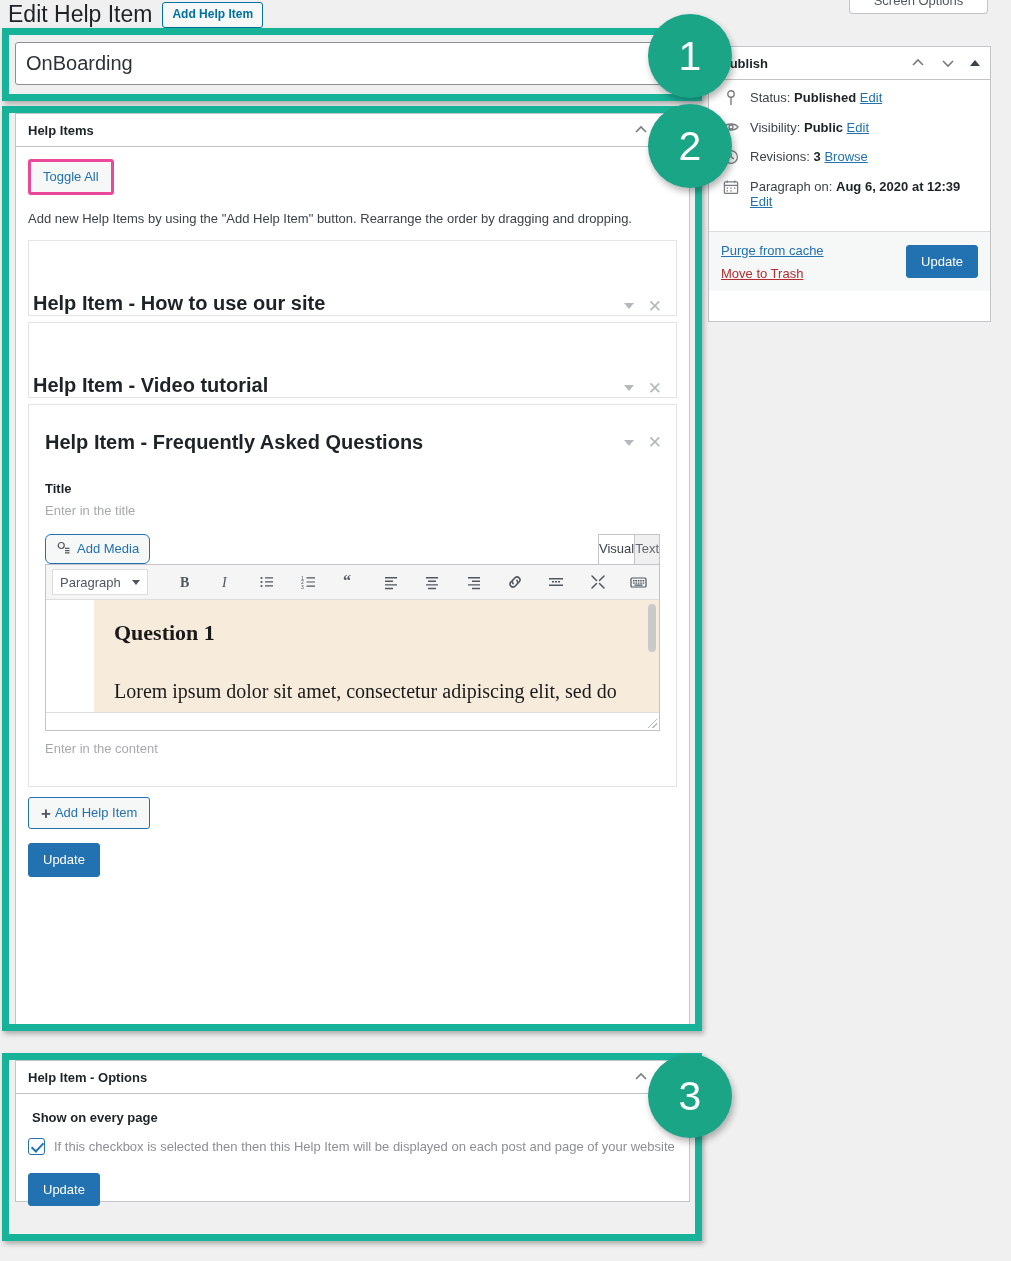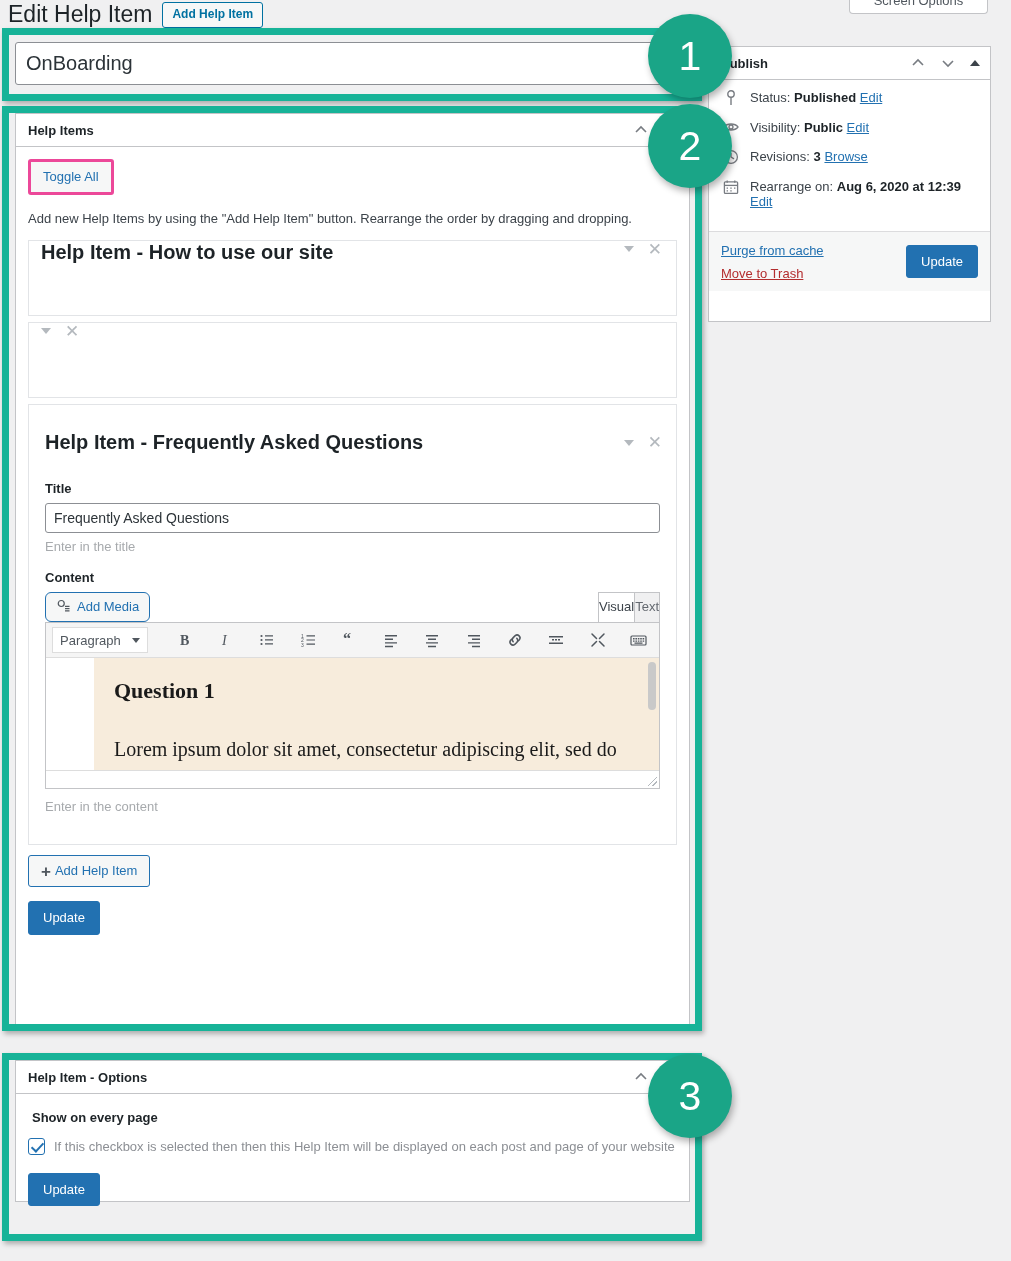--- a/index.html
+++ b/index.html
@@ -132,22 +132,22 @@
     margin: 16px 0 14px 0;
     font-size: 13px;
     color: #3c434a;
   }
 
   .item-row {
     border: 1px solid #e2e4e7;
     background: #fff;
     height: 76px;
     display: flex;
-    align-items: flex-start;
-    padding: 0 14px 0 12px;
+    align-items: flex-end;
+    padding: 0 14px 0 4px;
     margin-bottom: 6px;
   }
   .item-title {
     flex: 1;
     font-size: 20px;
     font-weight: bold;
     color: #1d2327;
   }
   .item-tools { display: flex; align-items: center; gap: 14px; }
   .tri-down { width: 0; height: 0; border-left: 5px solid transparent; border-right: 5px solid transparent; border-top: 6px solid #b4b9be; }
@@ -352,42 +352,41 @@
     <div class="item-row">
       <div class="item-title">Help Item - How to use our site</div>
       <div class="item-tools">
         <span class="tri-down"></span>
         <span class="x-ico">✕</span>
       </div>
     </div>
 
     
     <div class="item-row">
+      <div class="item-title">Help Item - Video tutorial</div>
       <div class="item-tools">
         <span class="tri-down"></span>
         <span class="x-ico">✕</span>
       </div>
     </div>
 
     
     <div class="item-open">
       <div class="item-open-head">
         <div class="item-title">Help Item - Frequently Asked Questions</div>
         <div class="item-tools">
           <span class="tri-down"></span>
           <span class="x-ico">✕</span>
         </div>
       </div>
 
       <div class="field-wrap">
         <div class="fld-label">Title</div>
-        <input class="txt-input" value="Frequently Asked Questions" style="">
         <div class="fld-help">Enter in the title</div>
 
-        <div class="fld-label">Content</div>
 
         <div class="ed-toprow">
           <span class="add-media">
             <svg width="15" height="15" viewBox="0 0 20 20">
               <circle cx="7" cy="6" r="4" fill="none" stroke="#50575e" stroke-width="1.6"></circle>
               <path d="M12 9 h6 v1.6 h-6z M12 12 h6 v1.6 h-6z M12 15 h6 v1.6 h-6z" fill="#50575e"></path>
             </svg>
             <span>Add Media</span>
           </span>
           <span class="ed-tabs">
@@ -590,21 +589,21 @@
     <div class="pub-row">
       <span class="pub-ico">
         <svg width="16" height="16" viewBox="0 0 16 16">
           <rect x="1.4" y="2.8" width="13.2" height="11.6" rx="1" fill="none" stroke="#787c82" stroke-width="1.3"></rect>
           <path d="M1.4 6.4h13.2" stroke="#787c82" stroke-width="1.3"></path>
           <path d="M4.2 1.4v2.4 M11.8 1.4v2.4" stroke="#787c82" stroke-width="1.3"></path>
           <path d="M3.6 8.4h1.4v1.4H3.6z M7.3 8.4h1.4v1.4H7.3z M11 8.4h1.4v1.4H11z M3.6 11.2h1.4v1.4H3.6z M7.3 11.2h1.4v1.4H7.3z" fill="#787c82"></path>
         </svg>
       </span>
       <span>
-        <span>Rearrange on:</span>
+        <span>Paragraph on:</span>
         <b>Aug 6, 2020 at 12:39</b><br>
         <span class="lnk">Edit</span>
       </span>
     </div>
   </div>
 
   <div class="pub-foot">
     <div class="pub-links">
       <span class="lnk">Purge from cache</span>
       <span class="lnk-danger">Move to Trash</span>

